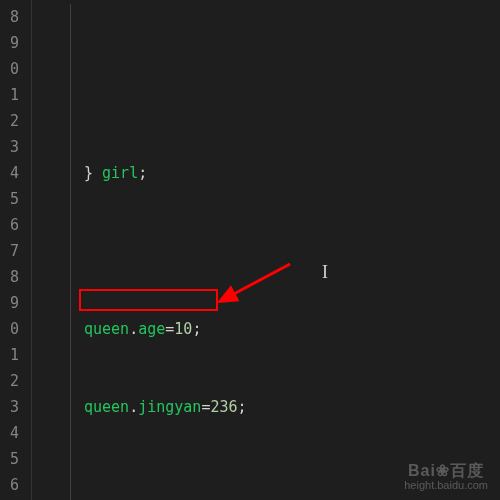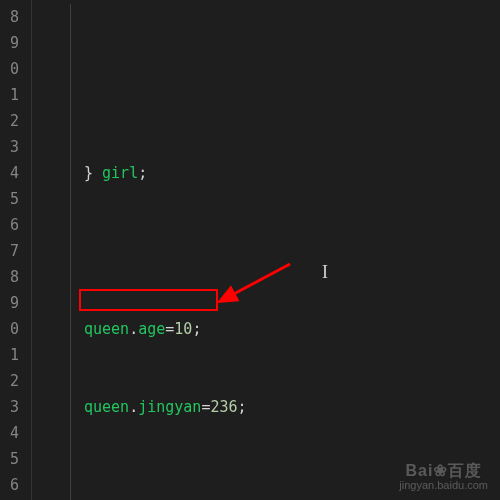--- a/index.html
+++ b/index.html
@@ -135,14 +135,14 @@
       <path d="M0,0 L0,6 L7,3 z" fill="#ff0000"></path>
     </marker>
   </defs>
   <line x1="72" y1="8" x2="12" y2="40" stroke="#ff0000" stroke-width="3" marker-end="url(#ah)"></line>
 </svg>
 
 <span class="cursor-caret" style="left:322px;top:262px;">I</span>
 
 <div class="watermark">
   <div class="logo">Bai❀百度</div>
-  <div>jingyan.baidu.com</div>
+  <div>height.baidu.com</div>
 </div>
 
 </body></html>

